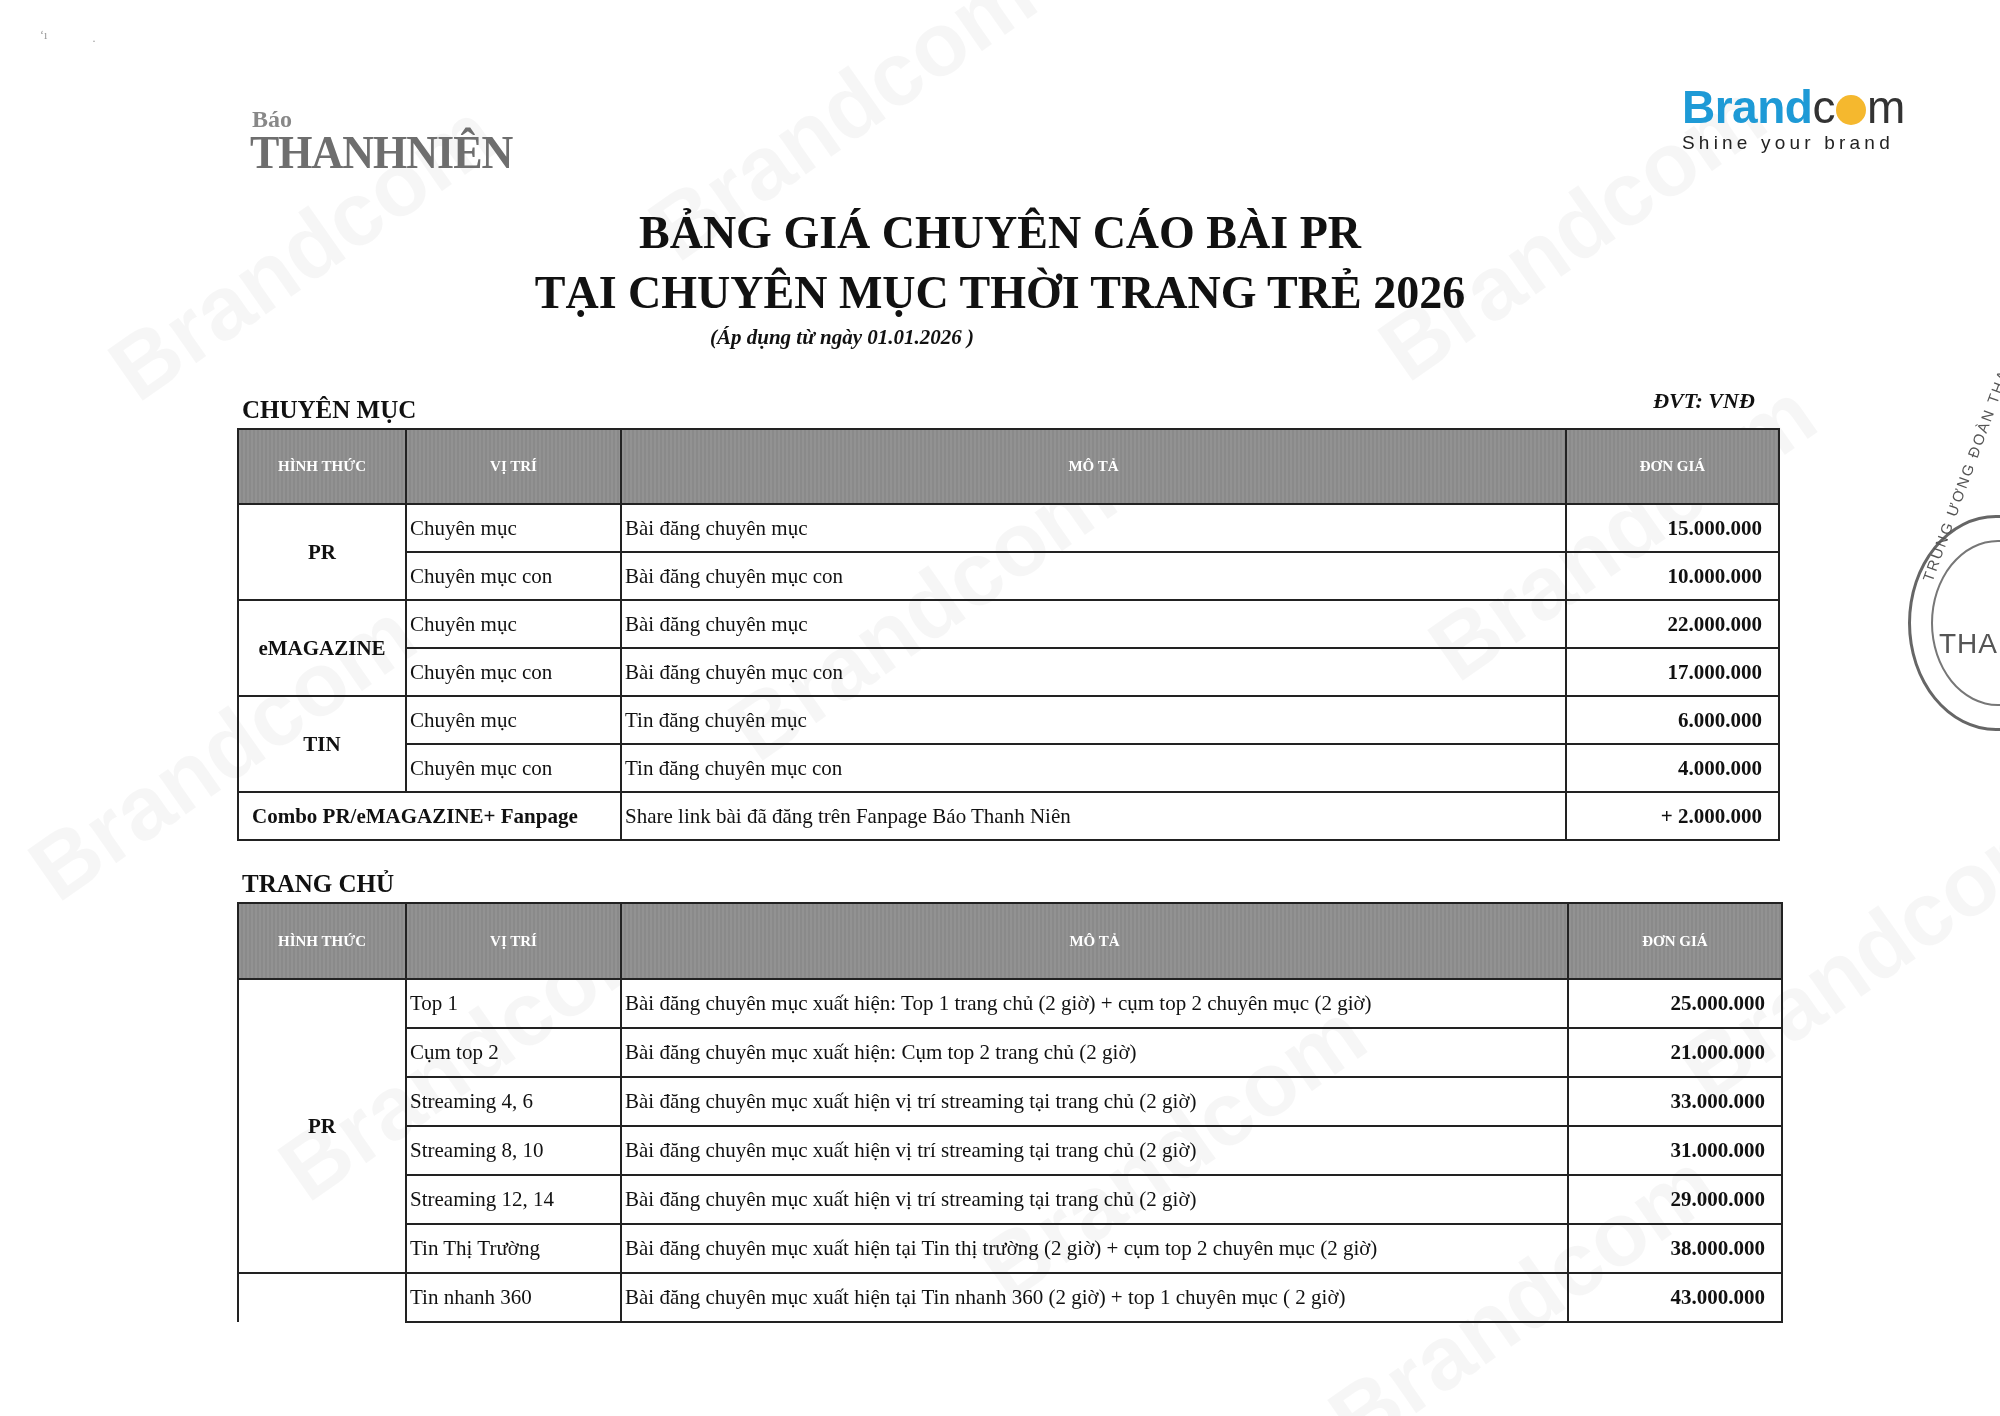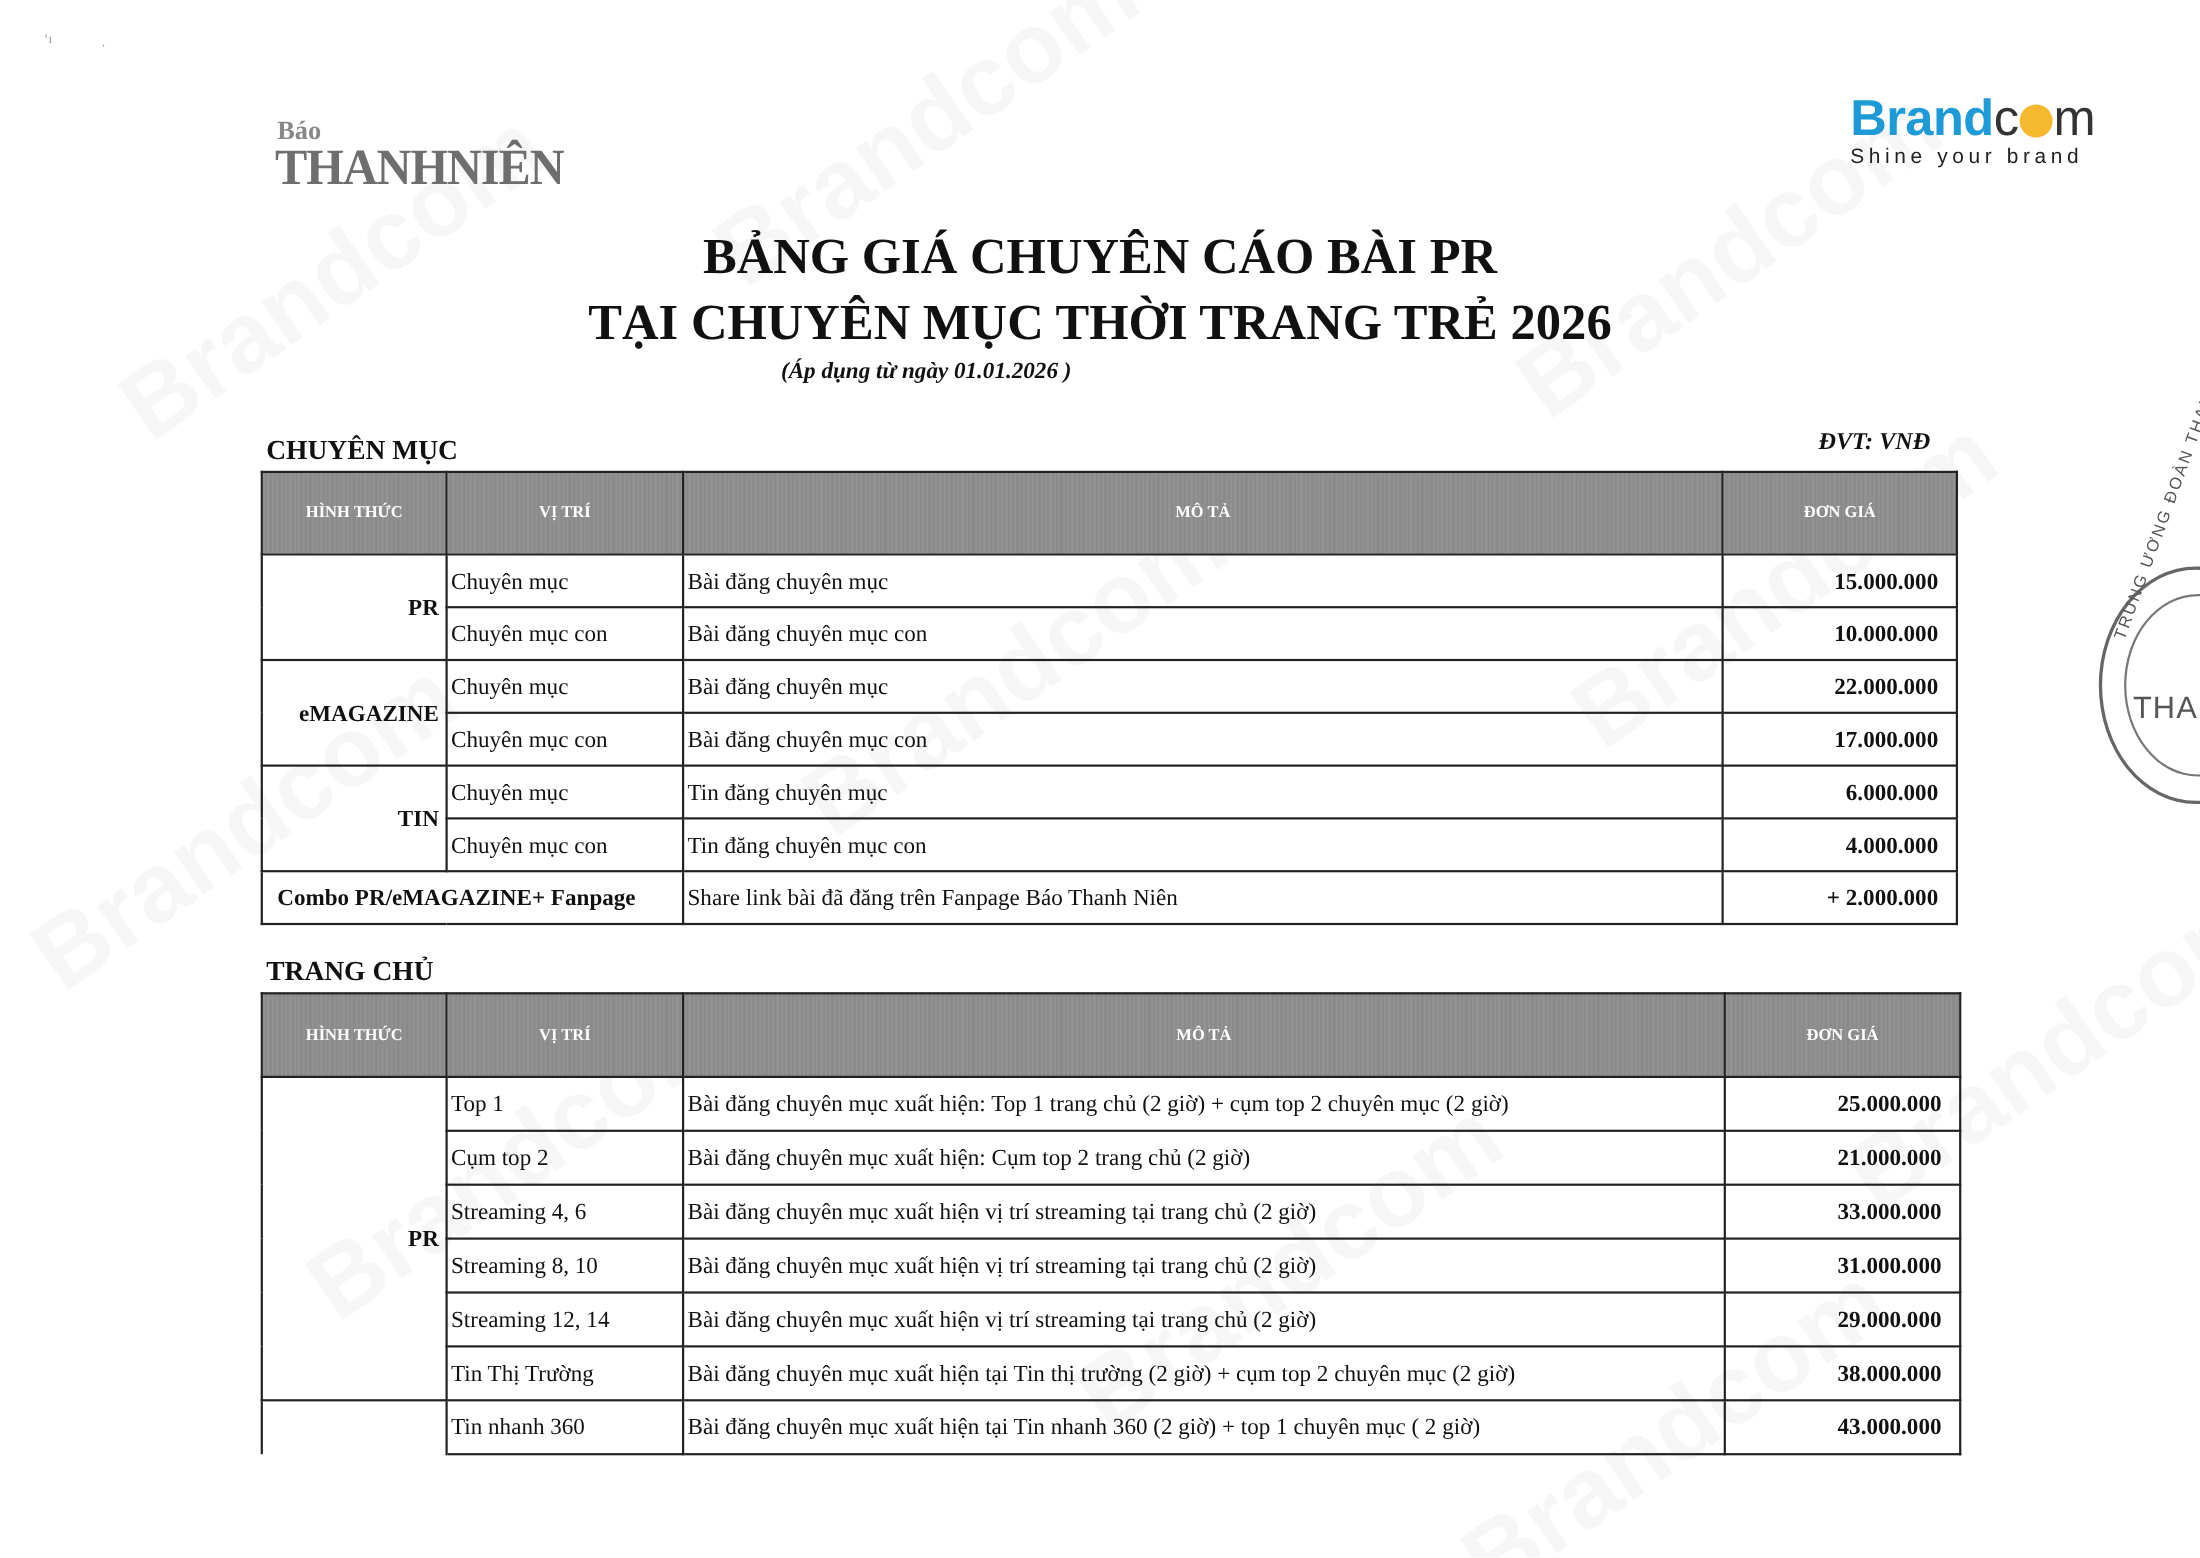--- a/index.html
+++ b/index.html
@@ -34,21 +34,21 @@
 
   table.price {
     position: absolute; left: 237px; border-collapse: collapse; table-layout: fixed;
     font-size: 21px;
   }
   table.price td, table.price th { border: 2px solid #222; padding: 0 6px; overflow: hidden; white-space: nowrap; }
   table.price th {
     background: #8e8e8e; color: #fff; font-weight: bold; font-size: 15px; text-align: center;
     background-image: repeating-linear-gradient(90deg, rgba(255,255,255,0.04) 0 2px, rgba(0,0,0,0.03) 2px 4px);
   }
-  table.price td.type { text-align: right; font-weight: bold; }
+  table.price td.type { text-align: center; font-weight: bold; }
   table.price td.pos, table.price td.desc { text-align: left; padding-left: 3px; }
   table.price td.price { text-align: right; font-weight: bold; padding-right: 16px; }
   table.price td.combo { font-weight: bold; text-align: left; padding-left: 13px; }
   #t1 { top: 428px; width: 1541px; }
   #t2 { top: 902px; width: 1544px; }
   #t1 th { height: 73px; }
   #t2 th { height: 74px; }
   #t1 tbody td { height: 46px; }
   #t2 tbody td { height: 47px; }
 

